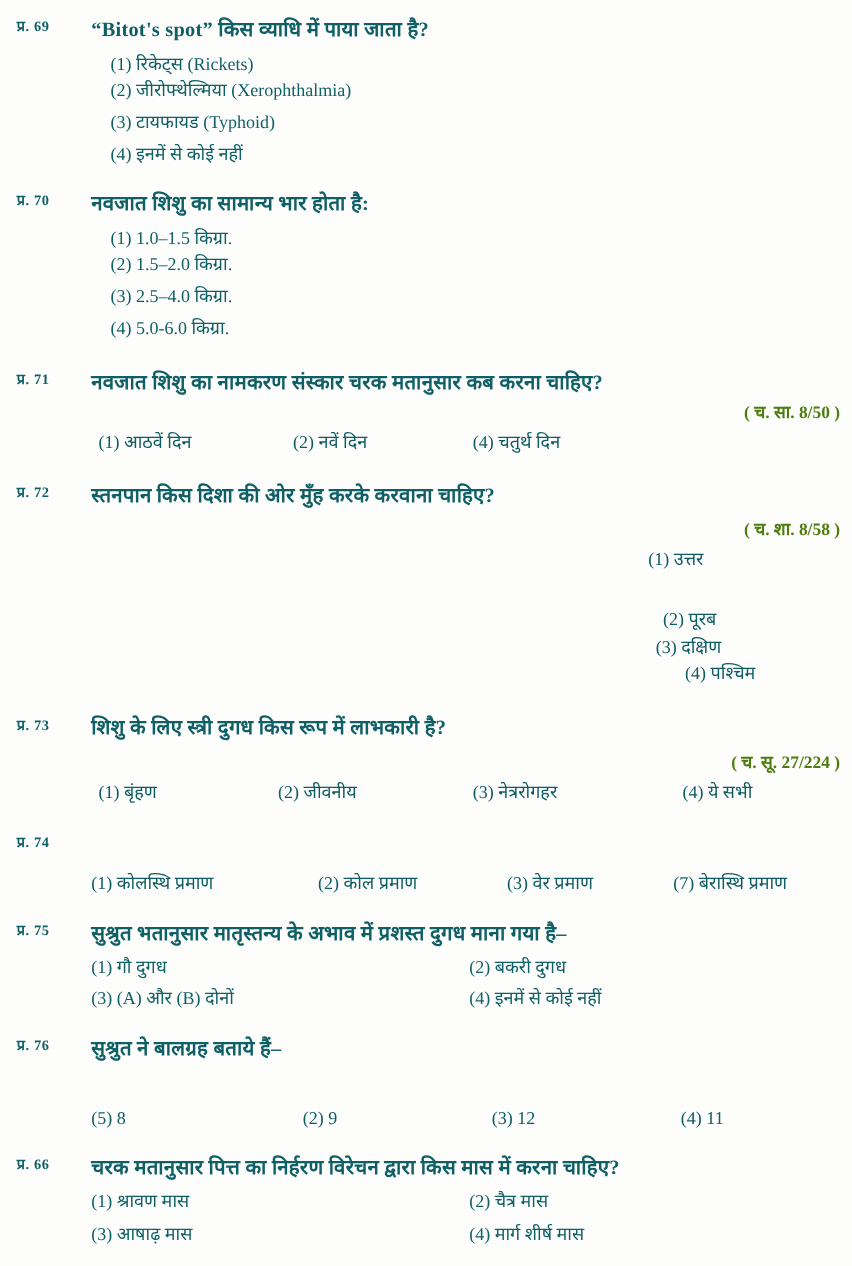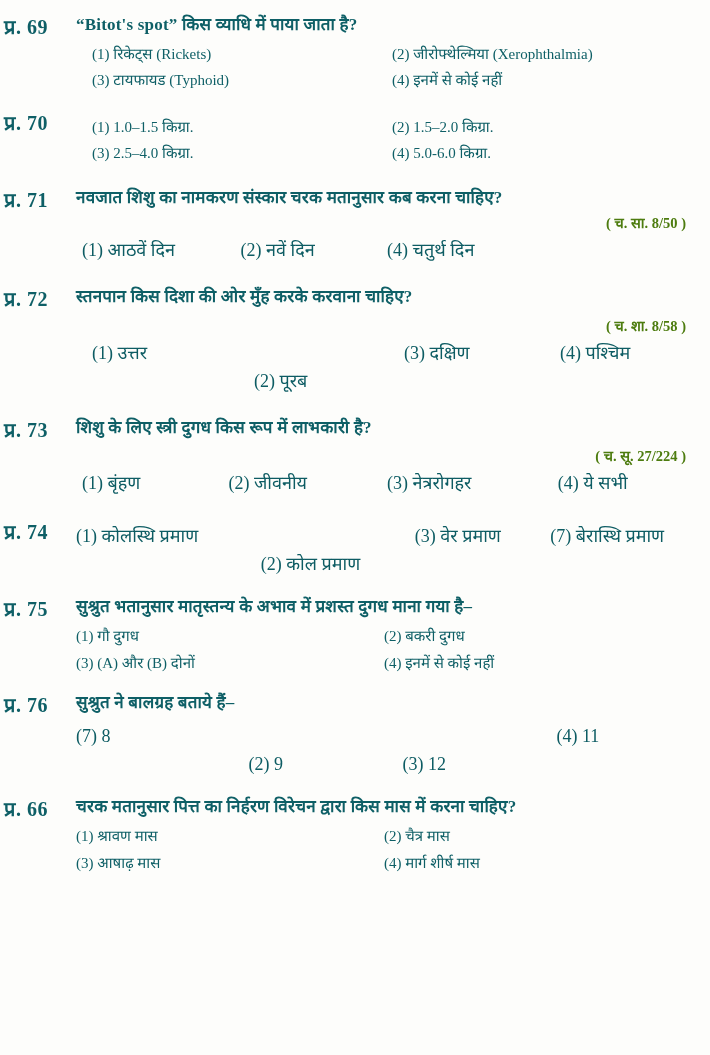--- a/index.html
+++ b/index.html
@@ -24,31 +24,31 @@
     background: #fdfdfb;
   }
   .q-block {
     display: flex;
     align-items: flex-start;
     margin: 0 0 0 0;
   }
   .q-num {
     width: 76px;
     flex: 0 0 76px;
-    font-size: 20px;
+    font-size: 12px;
     font-weight: 700;
     color: #0e5f66;
-    padding-left: 4px;
+    padding-left: 14px;
     box-sizing: border-box;
     letter-spacing: 0.5px;
     line-height: 1.35;
   }
   .q-body {
     flex: 1 1 auto;
-    padding-right: 18px;
+    padding-right: 4px;
   }
   .q-text {
     font-size: 17px;
     font-weight: 700;
     color: #0e5f66;
     line-height: 1.35;
     letter-spacing: 0.2px;
   }
   .ref {
     font-size: 14.5px;
@@ -64,29 +64,29 @@
     font-size: 15px;
     color: #0e5f66;
     line-height: 1.5;
   }
   .opt {
     box-sizing: border-box;
     white-space: nowrap;
   }
   
   .cols2 .opt { width: 50%; }
-  .indent-a { padding-left: 16px; }
+  .indent-a { padding-left: 16px; flex-direction: column; }
   .indent-b { padding-left: 6px; }
   .sp-top-4 { margin-top: 4px; }
   .sp-top-6 { margin-top: 6px; }
   .sp-top-8 { margin-top: 8px; }
   .block-gap { height: 18px; }
   .block-gap-lg { height: 22px; }
   .bitot { font-family: "Liberation Serif", serif; }
-  .row-free { display: flex; font-size: 18px; line-height: 1.5; }
+  .row-free { display: flex; font-size: 15px; line-height: 1.5; align-items: flex-end; }
   .w30 { width: 30%; }
   .w26 { width: 26%; }
   .w24 { width: 24%; }
   .w22 { width: 22%; }
   .w27 { width: 27%; }
   .w25 { width: 25%; margin-top: 28px; }
   .w28 { width: 28%; }
   .w23 { width: 23%; }
 </style>
 </head>
@@ -106,20 +106,21 @@
         <div class="opt sp-top-4">(4) इनमें से कोई नहीं</div>
       </div>
     </div>
   </div>
 
   <div class="block-gap"></div>
 
   <div class="q-block">
     <div class="q-num">प्र. 70</div>
     <div class="q-body">
+      <div class="q-text">नवजात शिशु का सामान्य भार होता है:</div>
       <div class="opts cols2 sp-top-6 indent-a">
         <div class="opt">(1) 1.0–1.5 किग्रा.</div>
         <div class="opt">(2) 1.5–2.0 किग्रा.</div>
         <div class="opt sp-top-4">(3) 2.5–4.0 किग्रा.</div>
         <div class="opt sp-top-4">(4) 5.0-6.0 किग्रा.</div>
       </div>
     </div>
   </div>
 
   <div class="block-gap-lg"></div>
@@ -198,21 +199,21 @@
     </div>
   </div>
 
   <div class="block-gap"></div>
 
   <div class="q-block">
     <div class="q-num">प्र. 76</div>
     <div class="q-body">
       <div class="q-text">सुश्रुत ने बालग्रह बताये हैं–</div>
       <div class="row-free sp-top-8">
-        <div class="opt w28">(7) 8</div>
+        <div class="opt w28">(5) 8</div>
         <div class="opt w25">(2) 9</div>
         <div class="opt w25">(3) 12</div>
         <div class="opt w22">(4) 11</div>
       </div>
     </div>
   </div>
 
   <div class="block-gap"></div>
 
   <div class="q-block">

